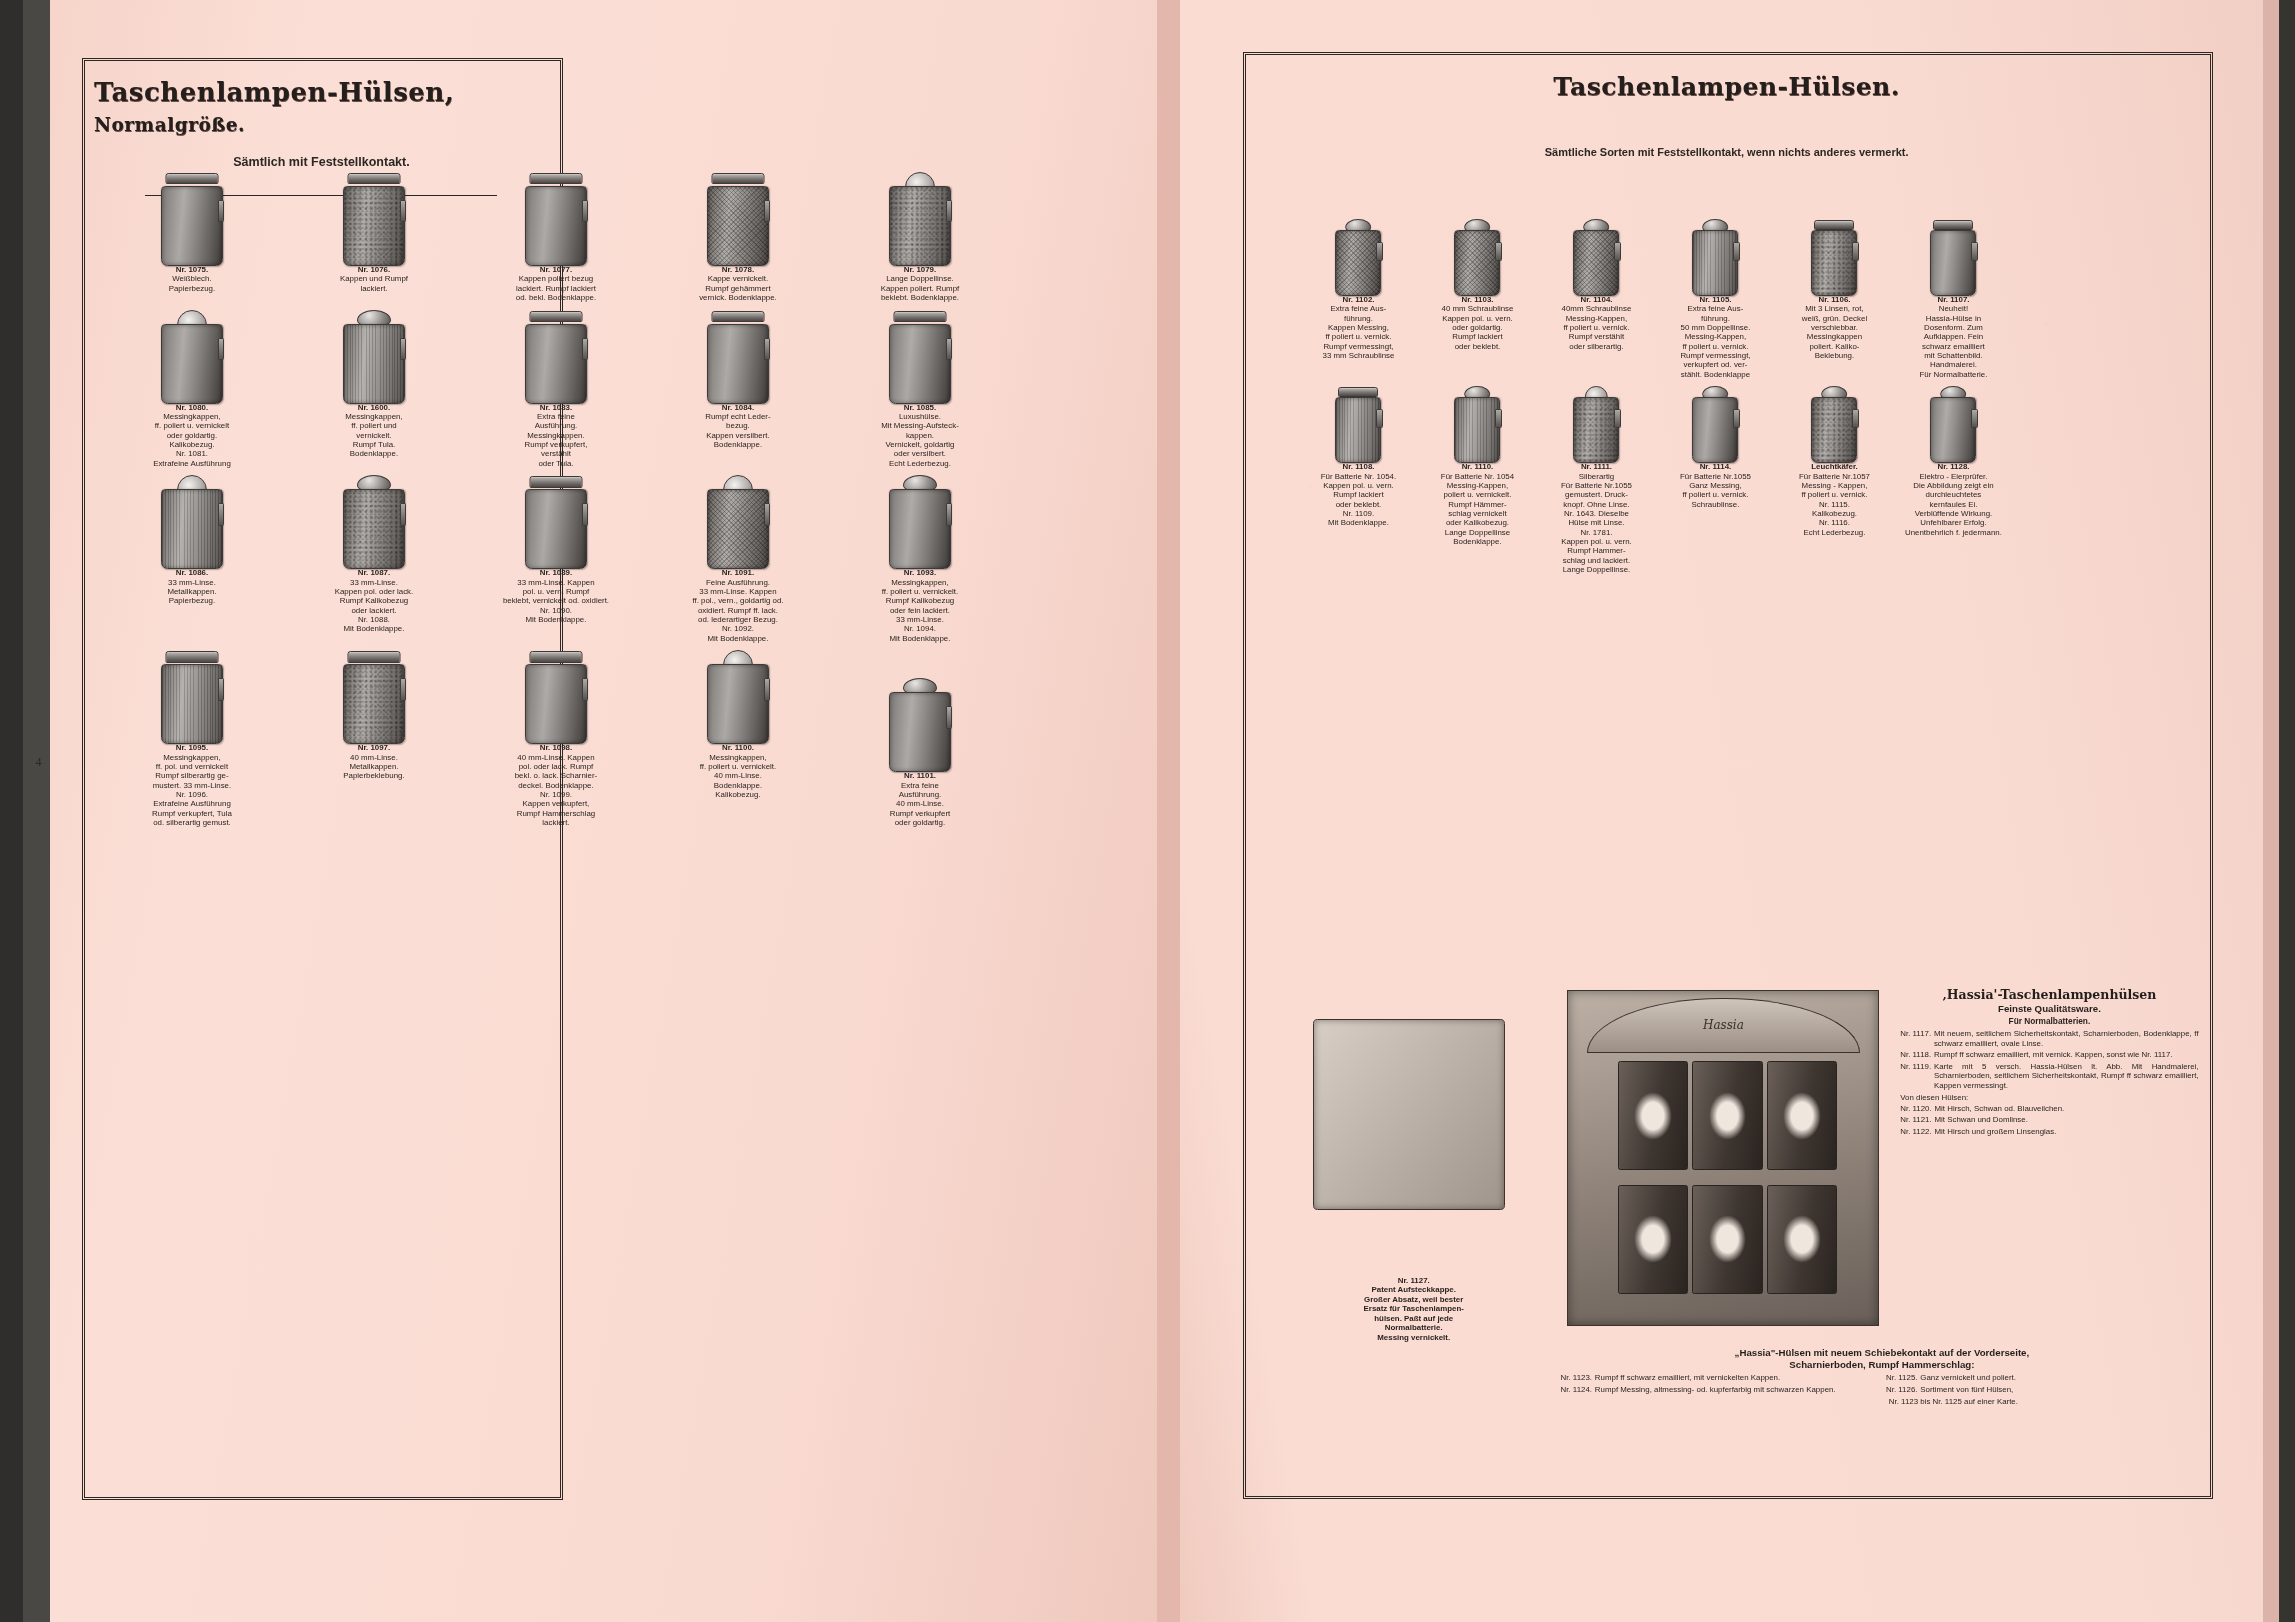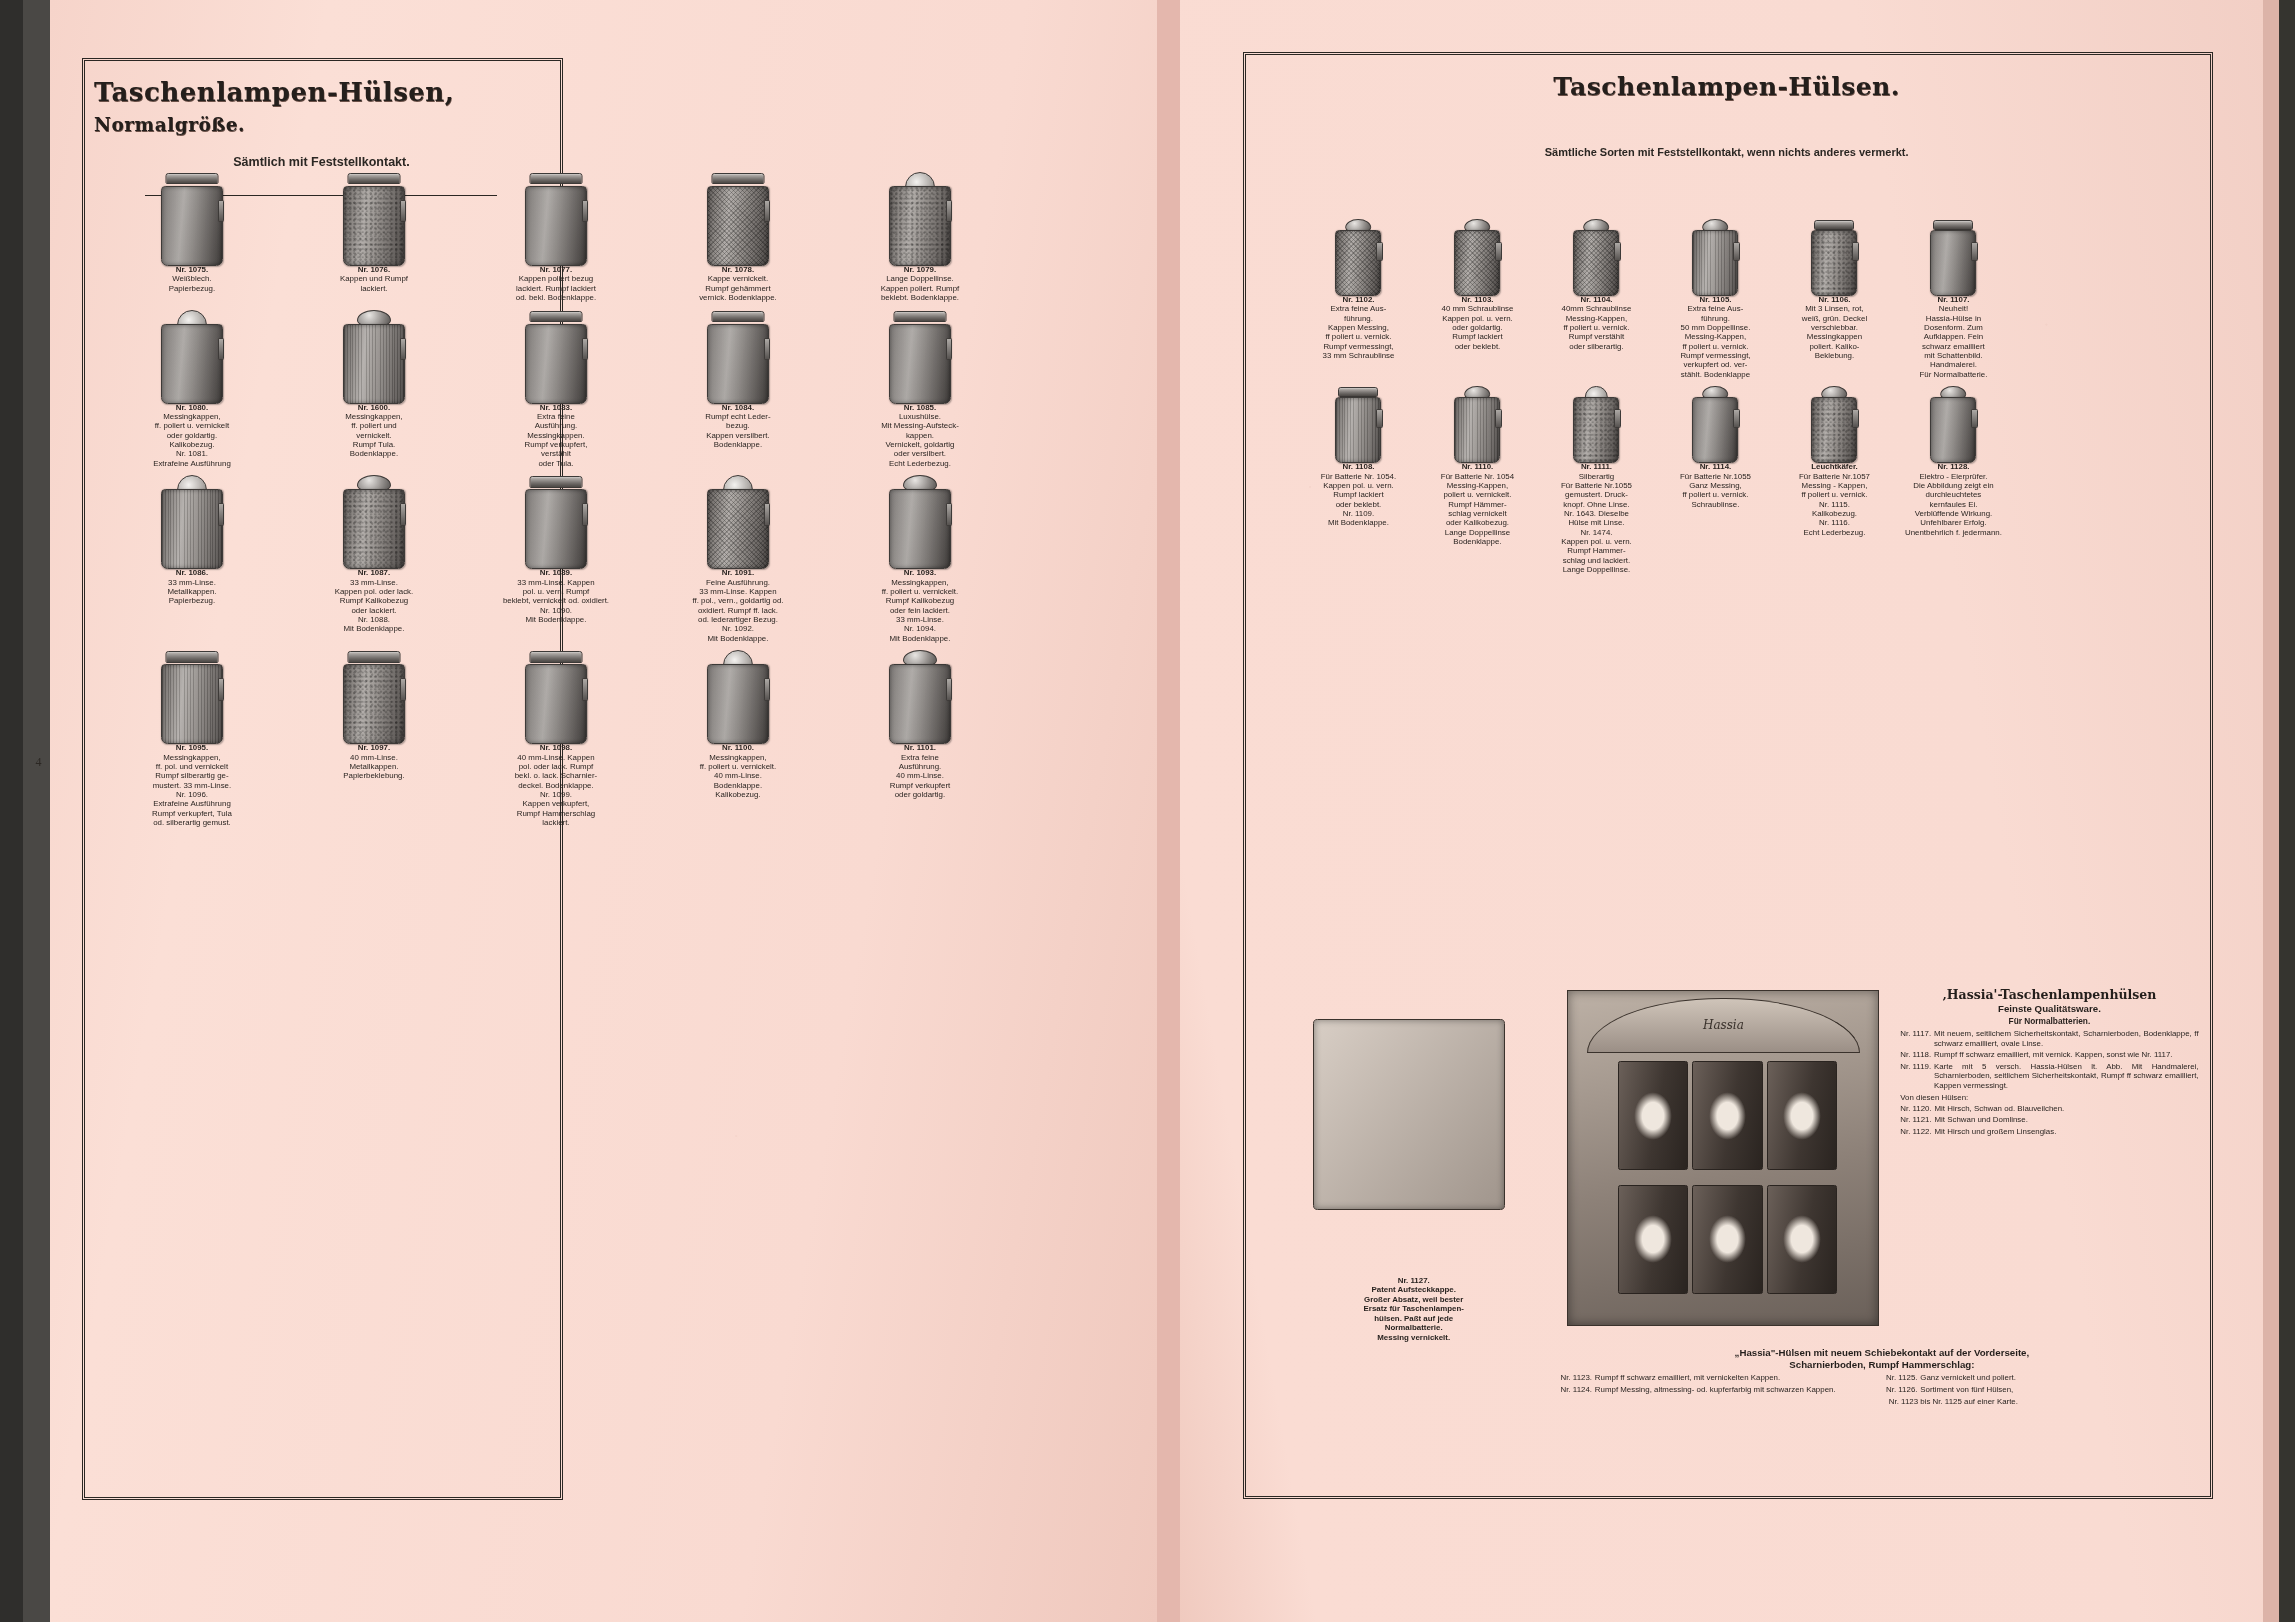--- a/index.html
+++ b/index.html
@@ -523,21 +523,21 @@
         </div>
         <div class="cap">
           <div class="nr">Nr. 1100.</div>
           <div>Messingkappen,</div>
           <div>ff. poliert u. vernickelt.</div>
           <div>40 mm-Linse.</div>
           <div>Bodenklappe.</div>
           <div>Kalikobezug.</div>
         </div>
       </div>
-      <div class="cell" style="width: 182px; margin-bottom: 7.4px;">
+      <div class="cell" style="width: 182px; margin-bottom: 7.4px; justify-content: flex-end;">
         <div class="lamp" style="width: 69px; height: 93px;">
           <div class="dome" style="width: 32px; height: 15px; top: 0px;"></div>
           <div class="body plain" style="width: 60px; height: 78px; top: 14px;"></div>
           <div class="clip" style="top: 28px; height: 20.4px; right: 2.3px;"></div>
         </div>
         <div class="cap">
           <div class="nr">Nr. 1101.</div>
           <div>Extra feine</div>
           <div>Ausführung.</div>
           <div>40 mm-Linse.</div>
@@ -687,21 +687,21 @@
           <div class="clip" style="top: 23px; height: 16.7px; right: 1.4px;"></div>
         </div>
         <div class="cap">
           <div class="nr">Nr. 1111.</div>
           <div>Silberartig</div>
           <div>Für Batterie Nr.1055</div>
           <div>gemustert. Druck-</div>
           <div>knopf. Ohne Linse.</div>
           <div>Nr. 1643. Dieselbe</div>
           <div>Hülse mit Linse.</div>
-          <div>Nr. 1474.</div>
+          <div>Nr. 1781.</div>
           <div>Kappen pol. u. vern.</div>
           <div>Rumpf Hammer-</div>
           <div>schlag und lackiert.</div>
           <div>Lange Doppellinse.</div>
         </div>
       </div>
       <div class="cell" style="width: 119px; margin-bottom: 7.4px;">
         <div class="lamp" style="width: 51px; height: 76px;">
           <div class="dome" style="width: 23.6px; height: 12px; top: 0px;"></div>
           <div class="body plain" style="width: 44px; height: 64px; top: 11px;"></div>

